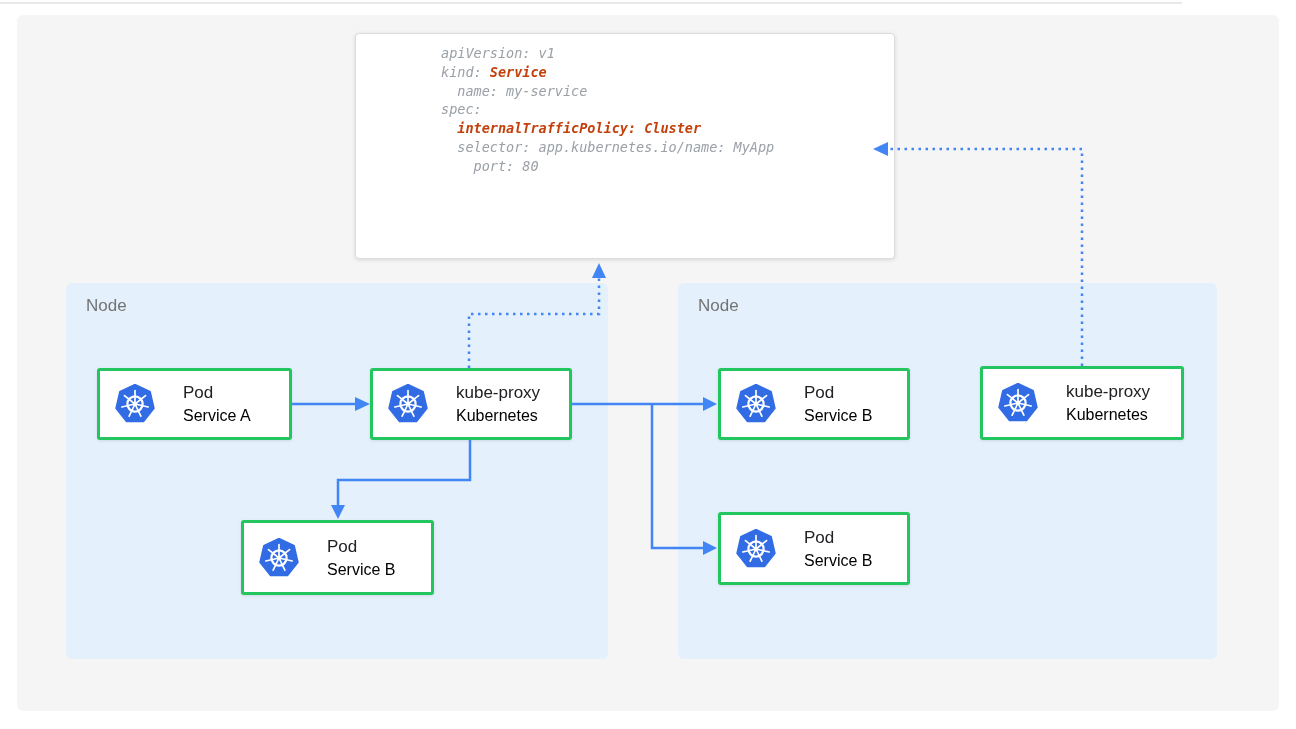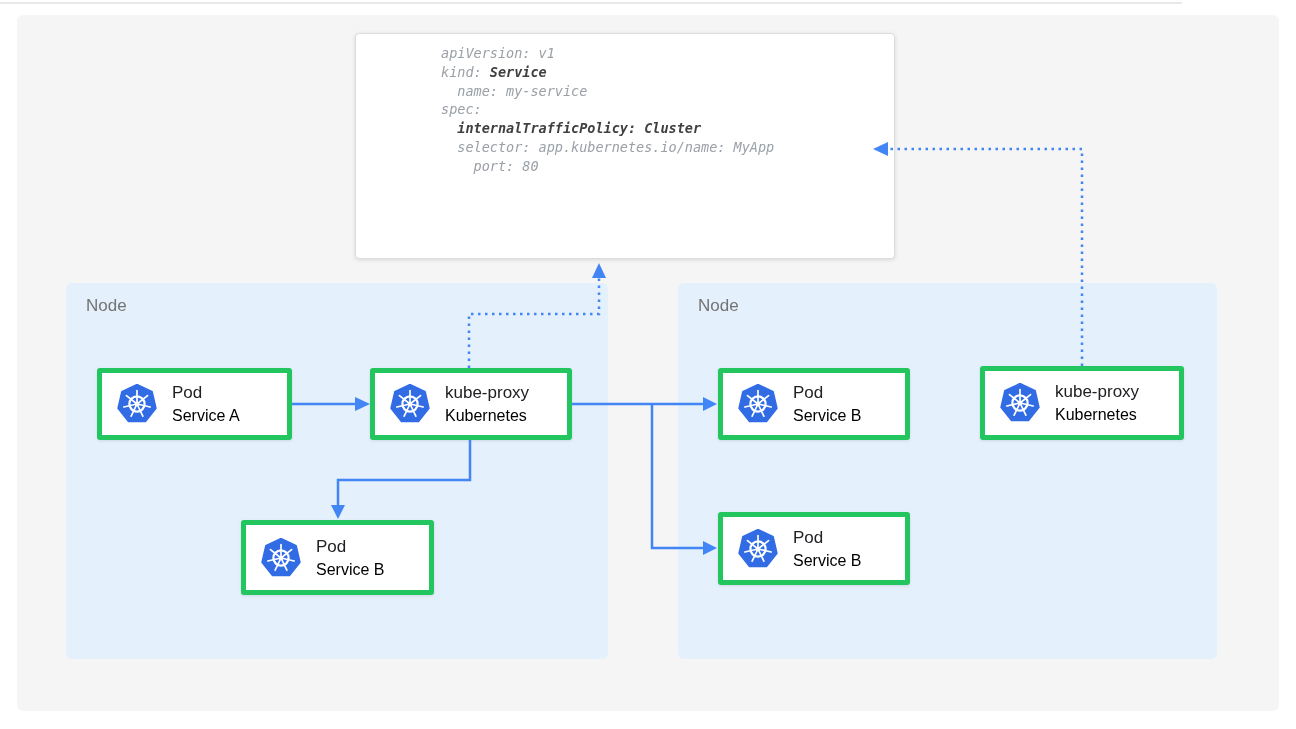--- a/index.html
+++ b/index.html
@@ -16,25 +16,25 @@
     background:#ffffff;border:1px solid #dddddd;border-radius:4px;
     box-shadow:0 1px 4px rgba(0,0,0,.12);
     padding:10px 0 0 85px;
     margin-left:25px;
   }
   .yline{
     font-family:"DejaVu Sans Mono","Liberation Mono",monospace;
     font-style:italic;font-size:13.5px;line-height:18.8px;
     color:#9aa0a6;white-space:pre;
   }
-  .yline .yb{font-weight:bold;color:#404040;}
+  .yline .yb{font-weight:bold;color:#c2410c;}
   .card{
-    position:absolute;background:#ffffff;border:5px solid #22c55e;border-radius:3px;
+    position:absolute;background:#ffffff;border:3px solid #22c55e;border-radius:3px;
     box-shadow:0 1px 3px rgba(0,0,0,.10);
-    display:flex;align-items:center;padding-left:15px;gap:15px;box-sizing:border-box;
+    display:flex;align-items:center;padding-left:15px;gap:28px;box-sizing:border-box;
   }
   .card .txt{display:flex;flex-direction:column;gap:4px;}
   .card .title{font-size:17px;color:#202124;}
   .card .subtitle{font-size:16px;color:#000000;}
   .icon{width:40px;height:40px;display:block;flex:0 0 40px;}
   svg.overlay{position:absolute;left:0;top:0;pointer-events:none;}
   .hidden-defs{position:absolute;width:0;height:0;}
 </style>
 </head>
 <body>

